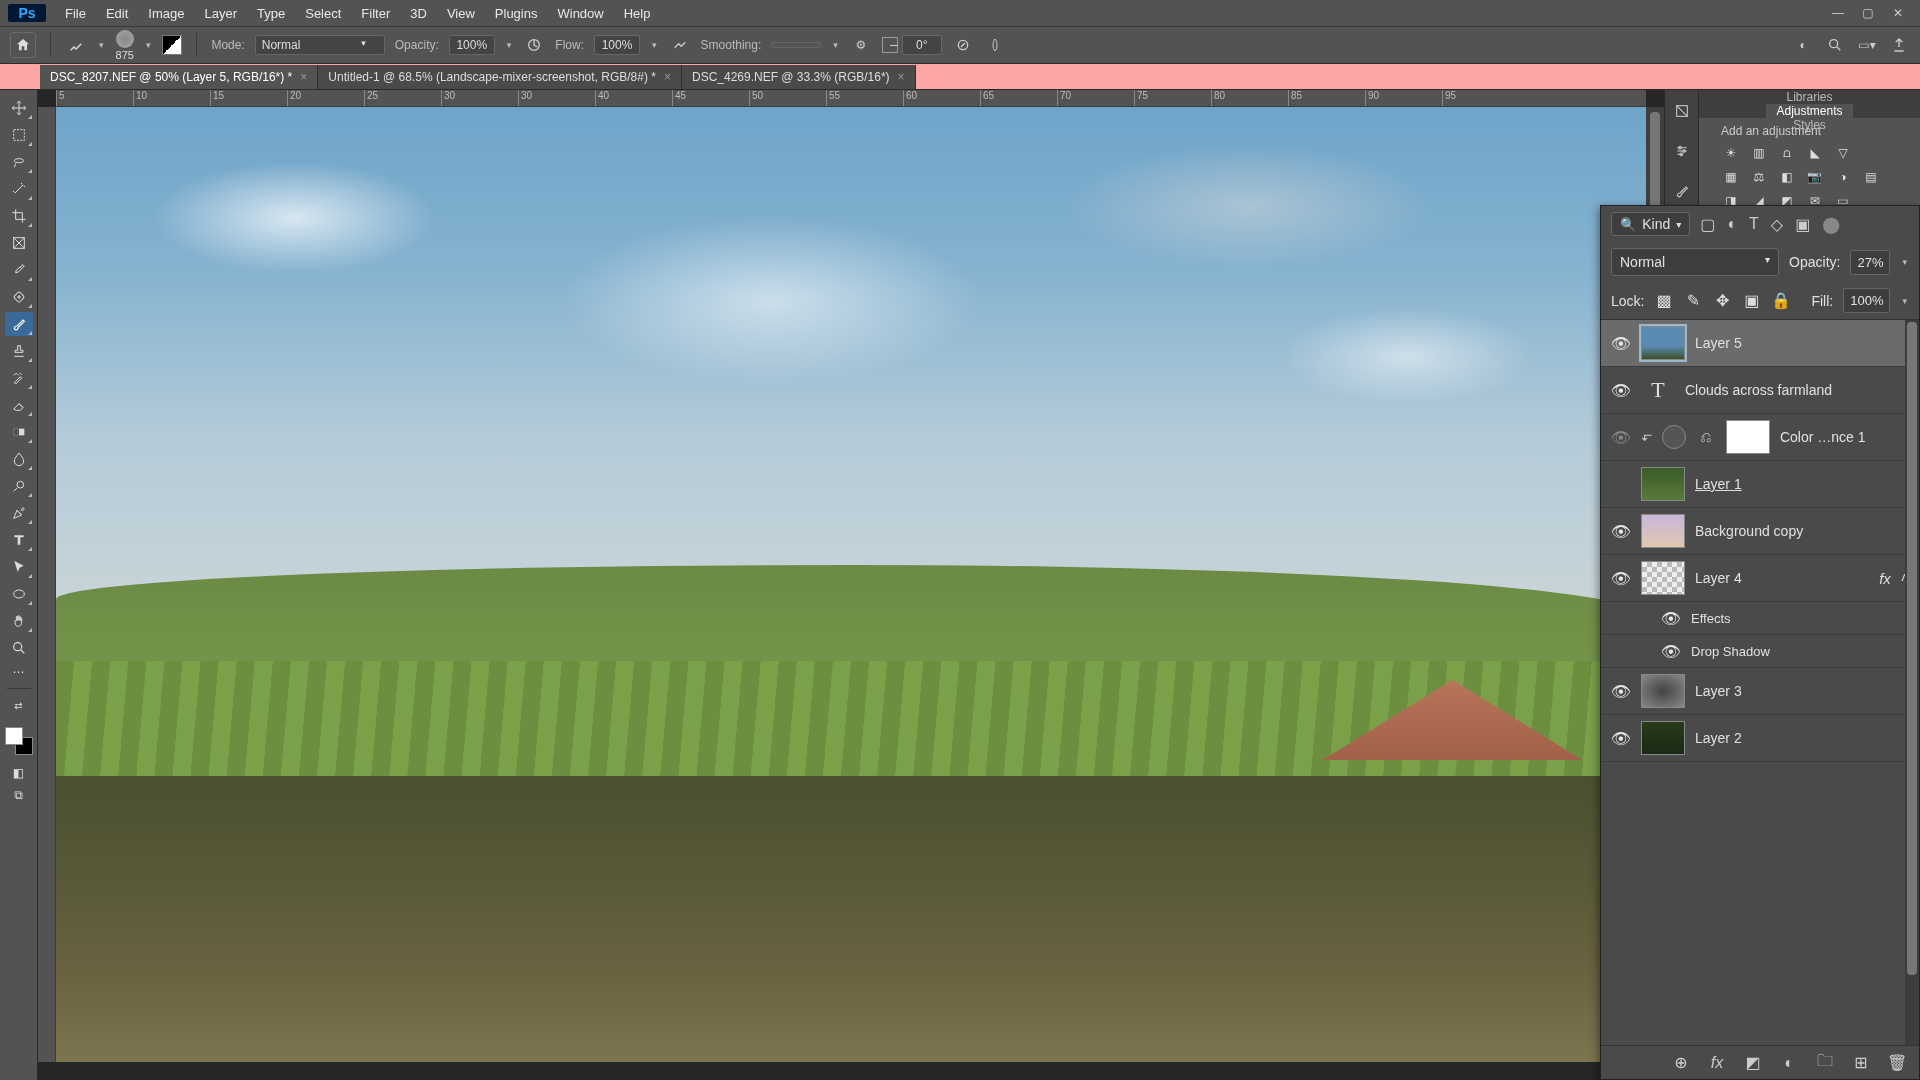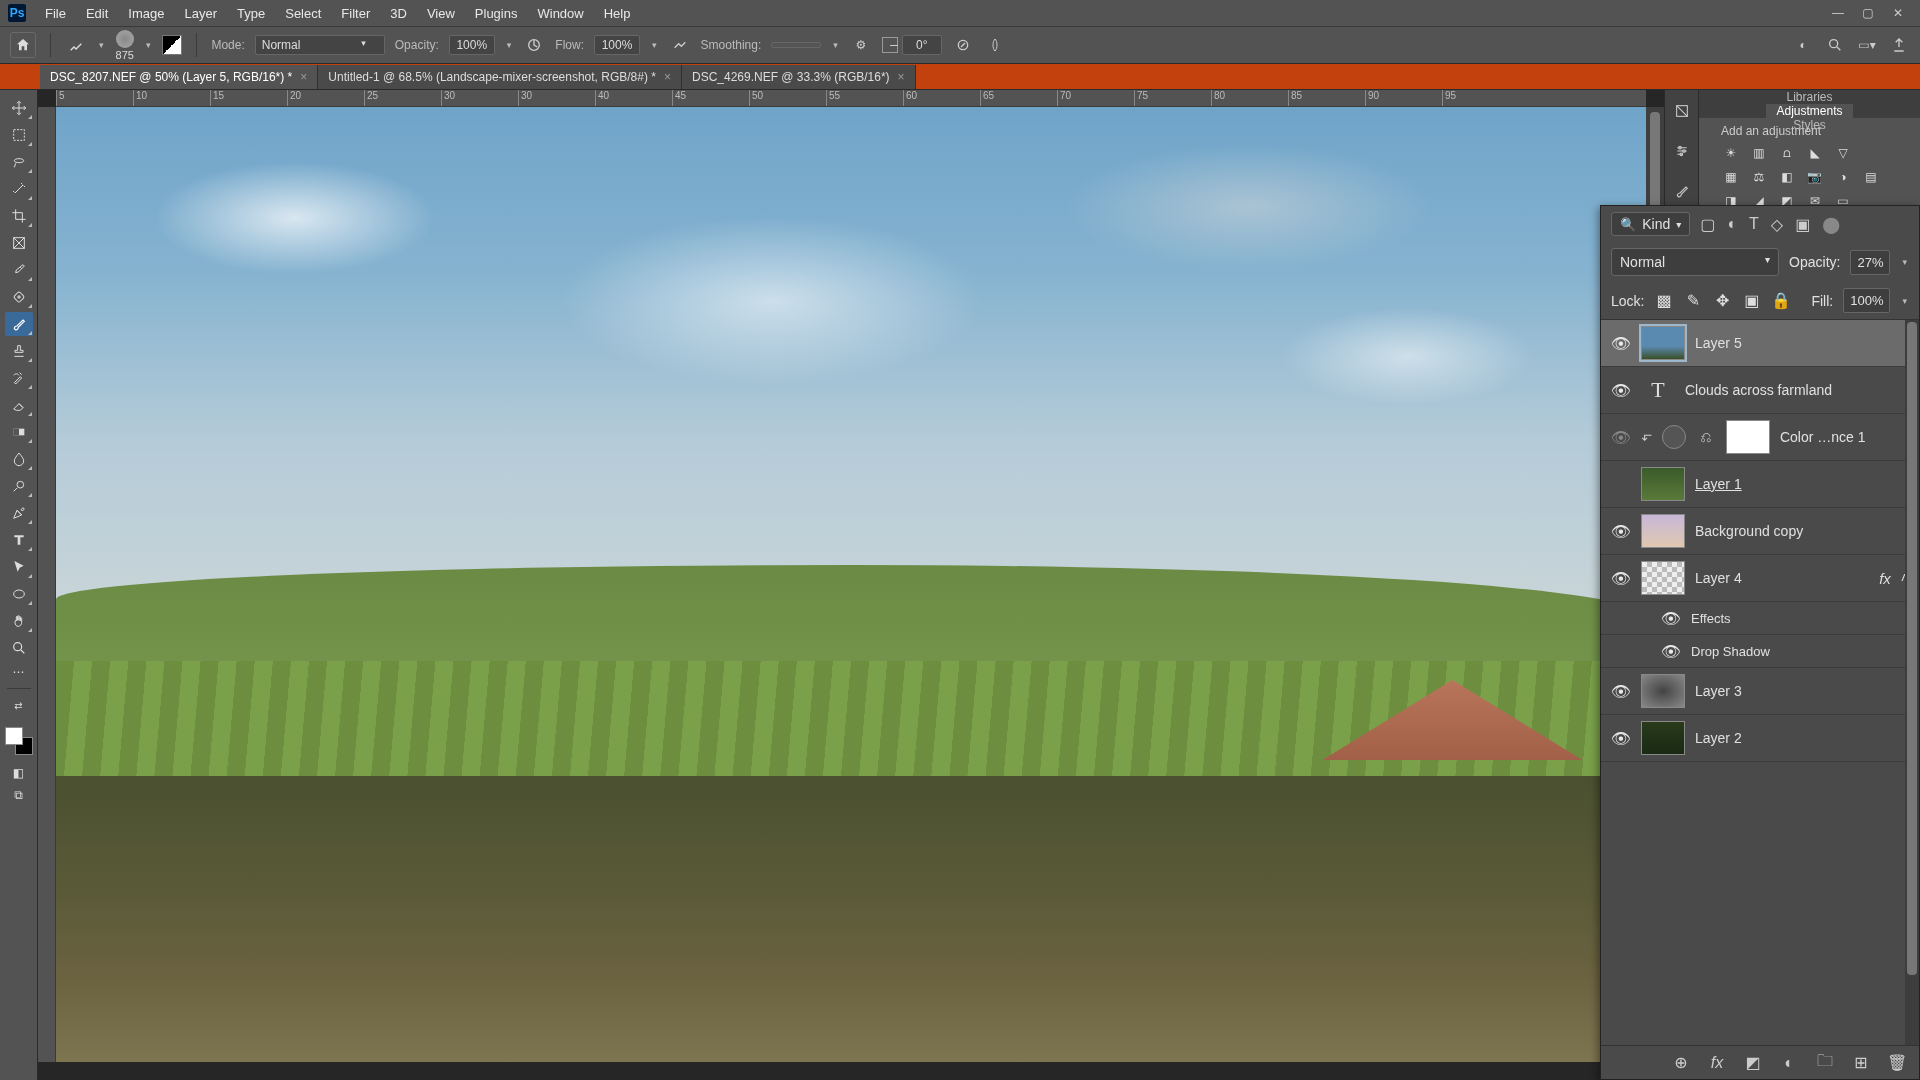--- a/index.html
+++ b/index.html
@@ -1,20 +1,20 @@
 <!DOCTYPE html>
 <html><head>
 <meta charset="utf-8">
 <style>
 * { margin:0; padding:0; box-sizing:border-box; font-family:"Segoe UI",Tahoma,sans-serif; user-select:none; }
 body { background:#323232; width:1920px; height:1080px; overflow:hidden; color:#e0e0e0; font-size:12px; }
 
 
 .menubar { height:26px; background:#535353; display:flex; align-items:center; padding:0 8px; gap:2px; }
-.menubar .ps-logo { width:18px; height:18px; background:#001833; color:#31a8ff; font-size:12px; font-weight:bold; display:flex; align-items:center; justify-content:center; border-radius:2px; margin-right:8px;}
+.menubar .ps-logo { width:38px; height:18px; background:#001833; color:#31a8ff; font-size:14px; font-weight:bold; display:flex; align-items:center; justify-content:center; border-radius:2px; margin-right:8px;}
 .menubar .menu-item { padding:4px 9px; color:#e8e8e8; font-size:13px; }
 .menubar .spacer{ flex:1; }
 .win-btn{ width:28px; height:20px; display:flex; align-items:center; justify-content:center; color:#ccc; font-size:12px;}
 
 
 .optionsbar { height:38px; background:#535353; border-top:1px solid #383838; border-bottom:1px solid #2a2a2a; display:flex; align-items:center; padding:0 10px; gap:10px; font-size:12px; color:#ccc;}
 .home-btn{ width:26px; height:26px; display:flex; align-items:center; justify-content:center; background:#535353; border:1px solid #6a6a6a; border-radius:3px;}
 .opt-sep{ width:1px; height:24px; background:#3a3a3a; margin:0 4px;}
 .brush-preview{ display:flex; flex-direction:column; align-items:center; font-size:11px; color:#ddd; gap:0;text-align:right;}
 .brush-preview .dot{ width:18px; height:18px; border-radius:50%; background:radial-gradient(#888,#aaa); margin-bottom:1px;}
@@ -23,21 +23,21 @@
 .opt-select{ background:#444; border:1px solid #666; color:#ddd; padding:2px 18px 2px 6px; font-size:12px; border-radius:2px; position:relative;}
 .opt-num { background:#444; border:1px solid #666; color:#ddd; padding:2px 4px; width:46px; text-align:center; font-size:12px; border-radius:2px;}
 .opt-arrow{ color:#bbb; font-size:9px; padding:2px;}
 .opt-icon{ width:22px; height:22px; display:flex; align-items:center; justify-content:center; color:#ccc; }
 .optionsbar .spacer{ flex:1; }
 .angle-box{ display:flex; align-items:center; gap:4px;}
 .angle-box .rot{ width:16px;height:16px; border:1px solid #999; transform:rotate(0deg); position:relative;}
 .angle-box .rot::after{ content:""; position:absolute; top:7px; left:7px; width:8px; height:1px; background:#ccc;}
 
 
-.tabsbar { height:26px; background:#c2410c; border-bottom:1px solid #2a2a2a; display:flex; align-items:flex-end; padding-left:40px; }
+.tabsbar { height:26px; background:#fca5a5; border-bottom:1px solid #2a2a2a; display:flex; align-items:flex-end; padding-left:40px; }
 .doc-tab{ height:24px; background:#4a4a4a; padding:0 10px; display:flex; align-items:center; gap:8px; font-size:12px; color:#ddd; border-right:1px solid #2f2f2f; position:relative;}
 .doc-tab.active{ background:#535353; color:#fff; }
 .doc-tab .tab-x{ color:#999; font-size:12px;}
 
 
 .workspace{ position:absolute; top:90px; left:0; right:0; bottom:0; display:flex; }
 .toolbar{ width:38px; background:#535353; border-right:1px solid #2a2a2a; display:flex; flex-direction:column; align-items:center; padding-top:6px; gap:3px;}
 .tool-btn{ width:28px; height:24px; display:flex; align-items:center; justify-content:center; color:#ddd; border-radius:2px; position:relative;}
 .tool-btn.selected{ background:#3a6a9a; }
 .tool-btn.small{ height:18px;}

